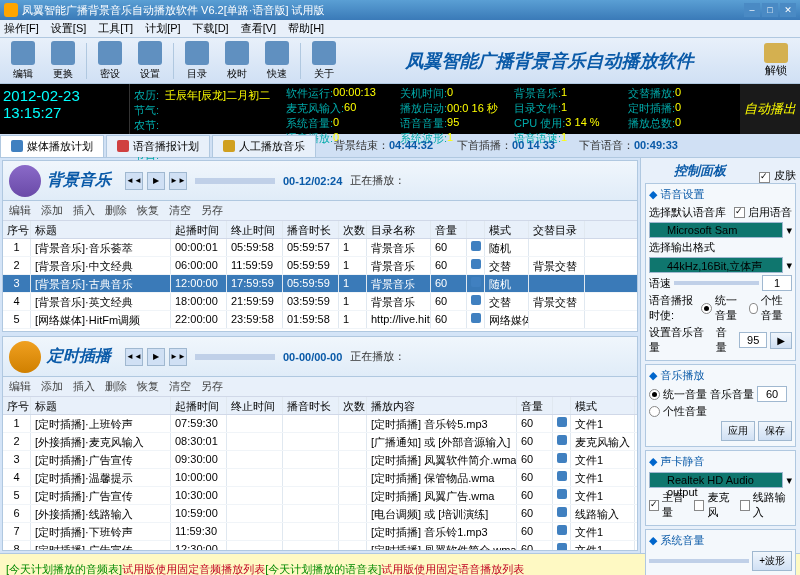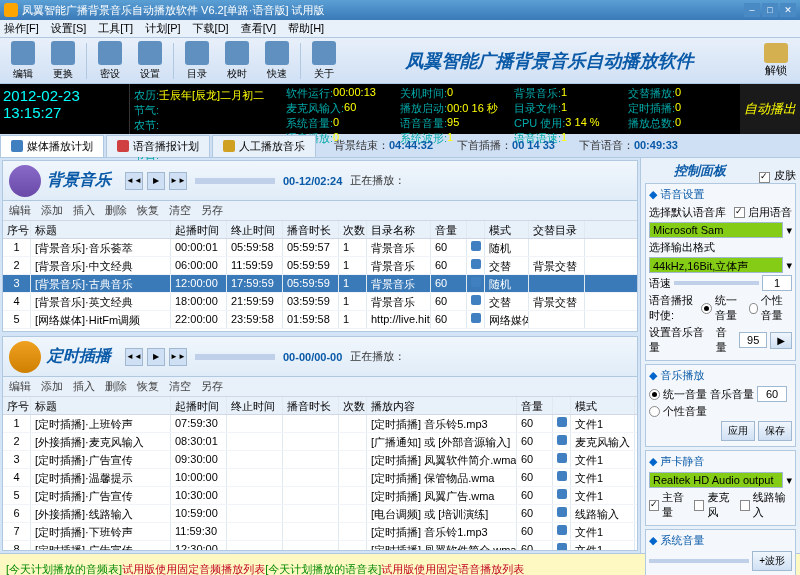--- a/index.html
+++ b/index.html
@@ -16,21 +16,21 @@
 .toolbtn .lbl{font-size:10px;margin-top:2px}
 .sep{width:1px;height:36px;background:#b0c8e0}
 .logo-text{flex:1;text-align:center;font-size:18px;font-style:italic;color:#0a5aa8;font-weight:bold}
 .lockbtn{width:36px;display:flex;flex-direction:column;align-items:center}
 .lockbtn .ico{width:24px;height:20px;background:#d4b050;border-radius:3px}
 .dashboard{height:50px;background:#000;display:flex;color:#0ff;font-family:monospace;font-size:10px}
 .dash-date{width:130px;padding:3px;border-right:1px solid #333}
 .dash-date .d1{font-size:15px;color:#0ff}
 .dash-date .d2{font-size:15px;color:#0ff}
 .dash-cal{width:150px;padding:4px;color:#888;font-size:10px}
-.dash-cal .row{display:flex;}
+.dash-cal .row{display:flex;gap:6px}
 .dash-cal .lbl{color:#0aa}
 .dash-cal .val{color:#ff0}
 .dash-stats{flex:1;padding:2px 6px;display:grid;grid-template-columns:repeat(4,1fr);gap:0 8px;font-size:10px}
 .dash-stats .stat{display:flex}
 .dash-stats .sl{color:#0aa}
 .dash-stats .sv{color:#ff0}
 .dash-auto{width:60px;display:flex;align-items:center;justify-content:center;font-size:13px;font-style:italic;color:#ff0;background:#1a1a1a}
 .tabs{height:24px;background:#d0e0f4;display:flex;align-items:center;border-bottom:1px solid #b0c8e0}
 .tab{padding:3px 10px;background:#e8f0fa;border:1px solid #b0c8e0;border-bottom:none;margin-right:2px;display:flex;align-items:center;gap:4px;cursor:pointer}
 .tab.active{background:#fff}
@@ -71,21 +71,21 @@
 .c-xc{width:56px}
 .c-content{width:150px}
 .c-mode2{width:64px}
 .mic{width:10px;height:10px;background:#4080c0;border-radius:2px;display:inline-block}
 .side{width:160px;background:#e8f0fa;border-left:1px solid #b0c8e0;padding:4px;font-size:10px}
 .side-title{font-size:13px;font-style:italic;color:#0a5aa8;font-weight:bold;text-align:center;margin-bottom:3px}
 .side-sec{border:1px solid #b0c8e0;background:#f4f8fc;margin-bottom:3px;padding:3px}
 .side-sec .sh{color:#0a5aa8;display:flex;align-items:center;gap:3px;margin-bottom:3px}
 .side-sec .sh .arrow{color:#06c}
 .srow{display:flex;align-items:center;gap:3px;margin:2px 0}
-.sel-box{flex:1;background:#84cc16;border:1px solid #a0b8d0;padding:1px 3px;height:16px}
+.sel-box{flex:1;background:#0f766e;border:1px solid #a0b8d0;padding:1px 17px;height:16px}
 .num-box{width:30px;background:#fff;border:1px solid #a0b8d0;padding:1px 3px;height:16px;text-align:center}
 .slider{flex:1;height:4px;background:#c0d0e8}
 .chk{width:11px;height:11px;border:1px solid #888;background:#fff;display:inline-block}
 .chk.on::after{content:"✓";font-size:9px;color:#000;display:block;margin-top:-2px}
 .rdo{width:11px;height:11px;border:1px solid #888;border-radius:50%;background:#fff;display:inline-block}
 .rdo.on::after{content:"";width:5px;height:5px;background:#000;border-radius:50%;display:block;margin:2px}
 .sbtn{padding:2px 6px;background:linear-gradient(#f0f6fc,#d0e0f4);border:1px solid #a0b8d0;cursor:pointer;font-size:10px}
 .footer{height:22px;background:#fef9c3;border-top:1px solid #b0c8e0;display:flex;align-items:center;padding:15px 6px;font-size:10px}
 .footer .hl{color:#c00020}
 </style>

